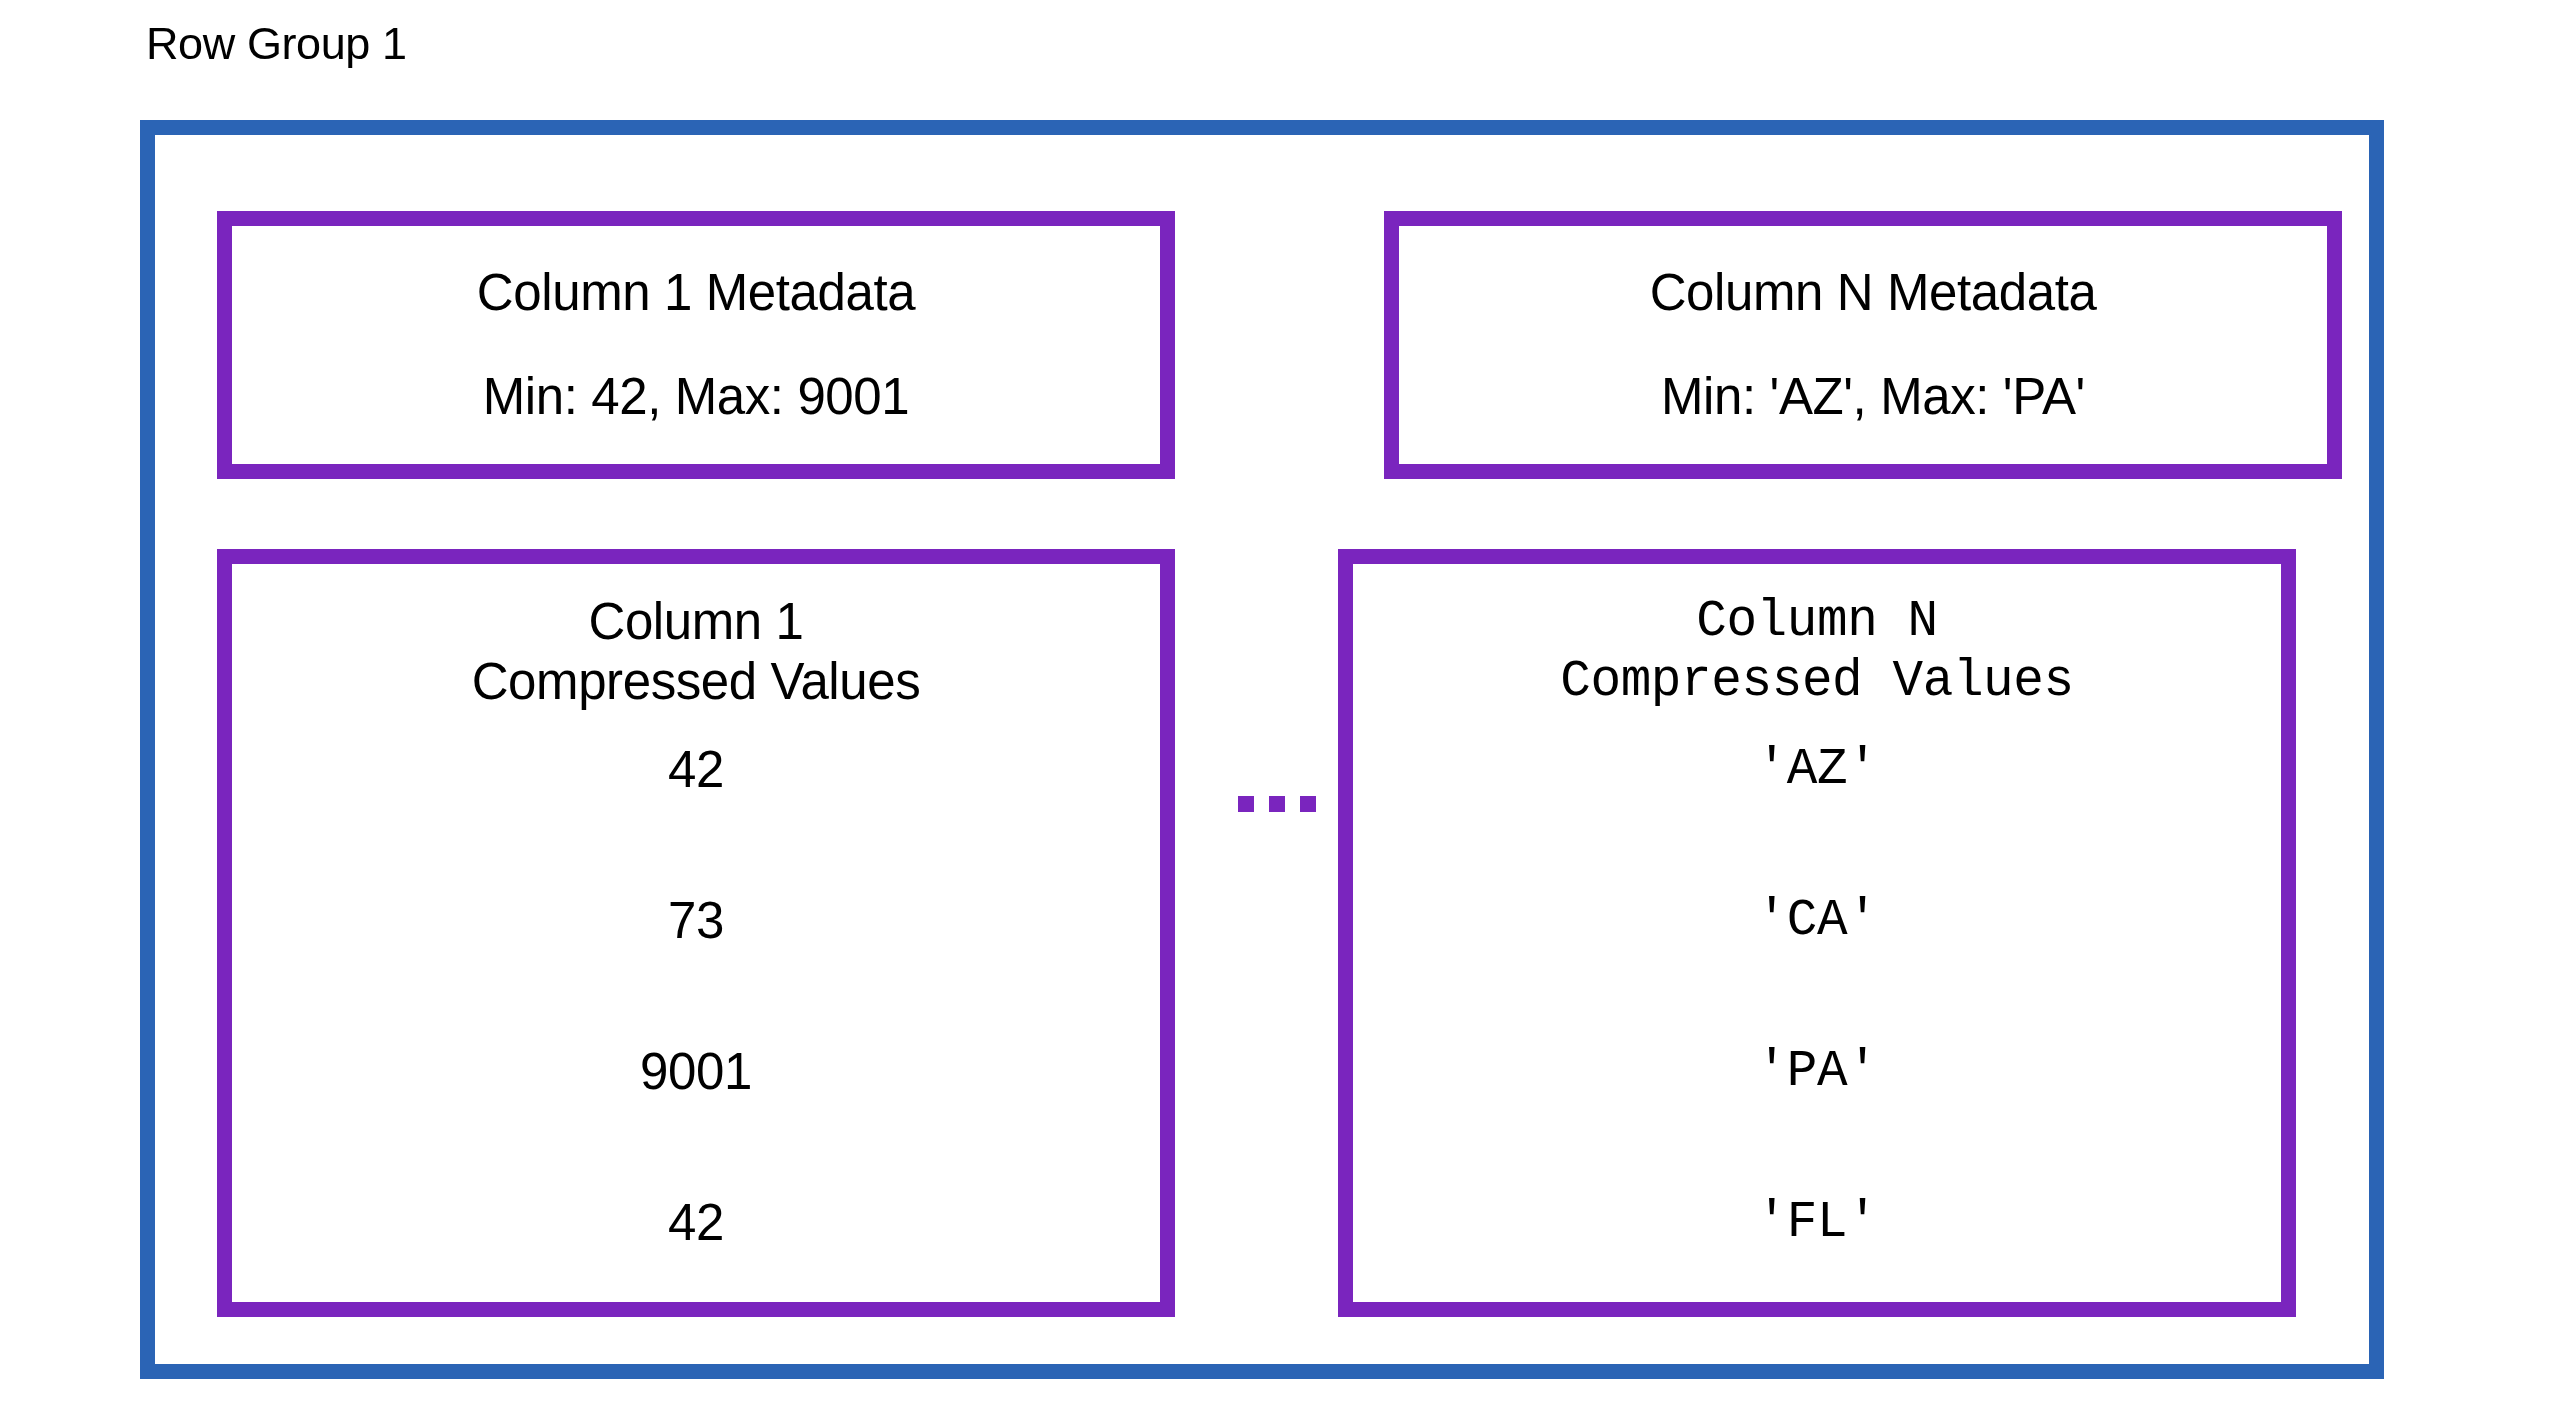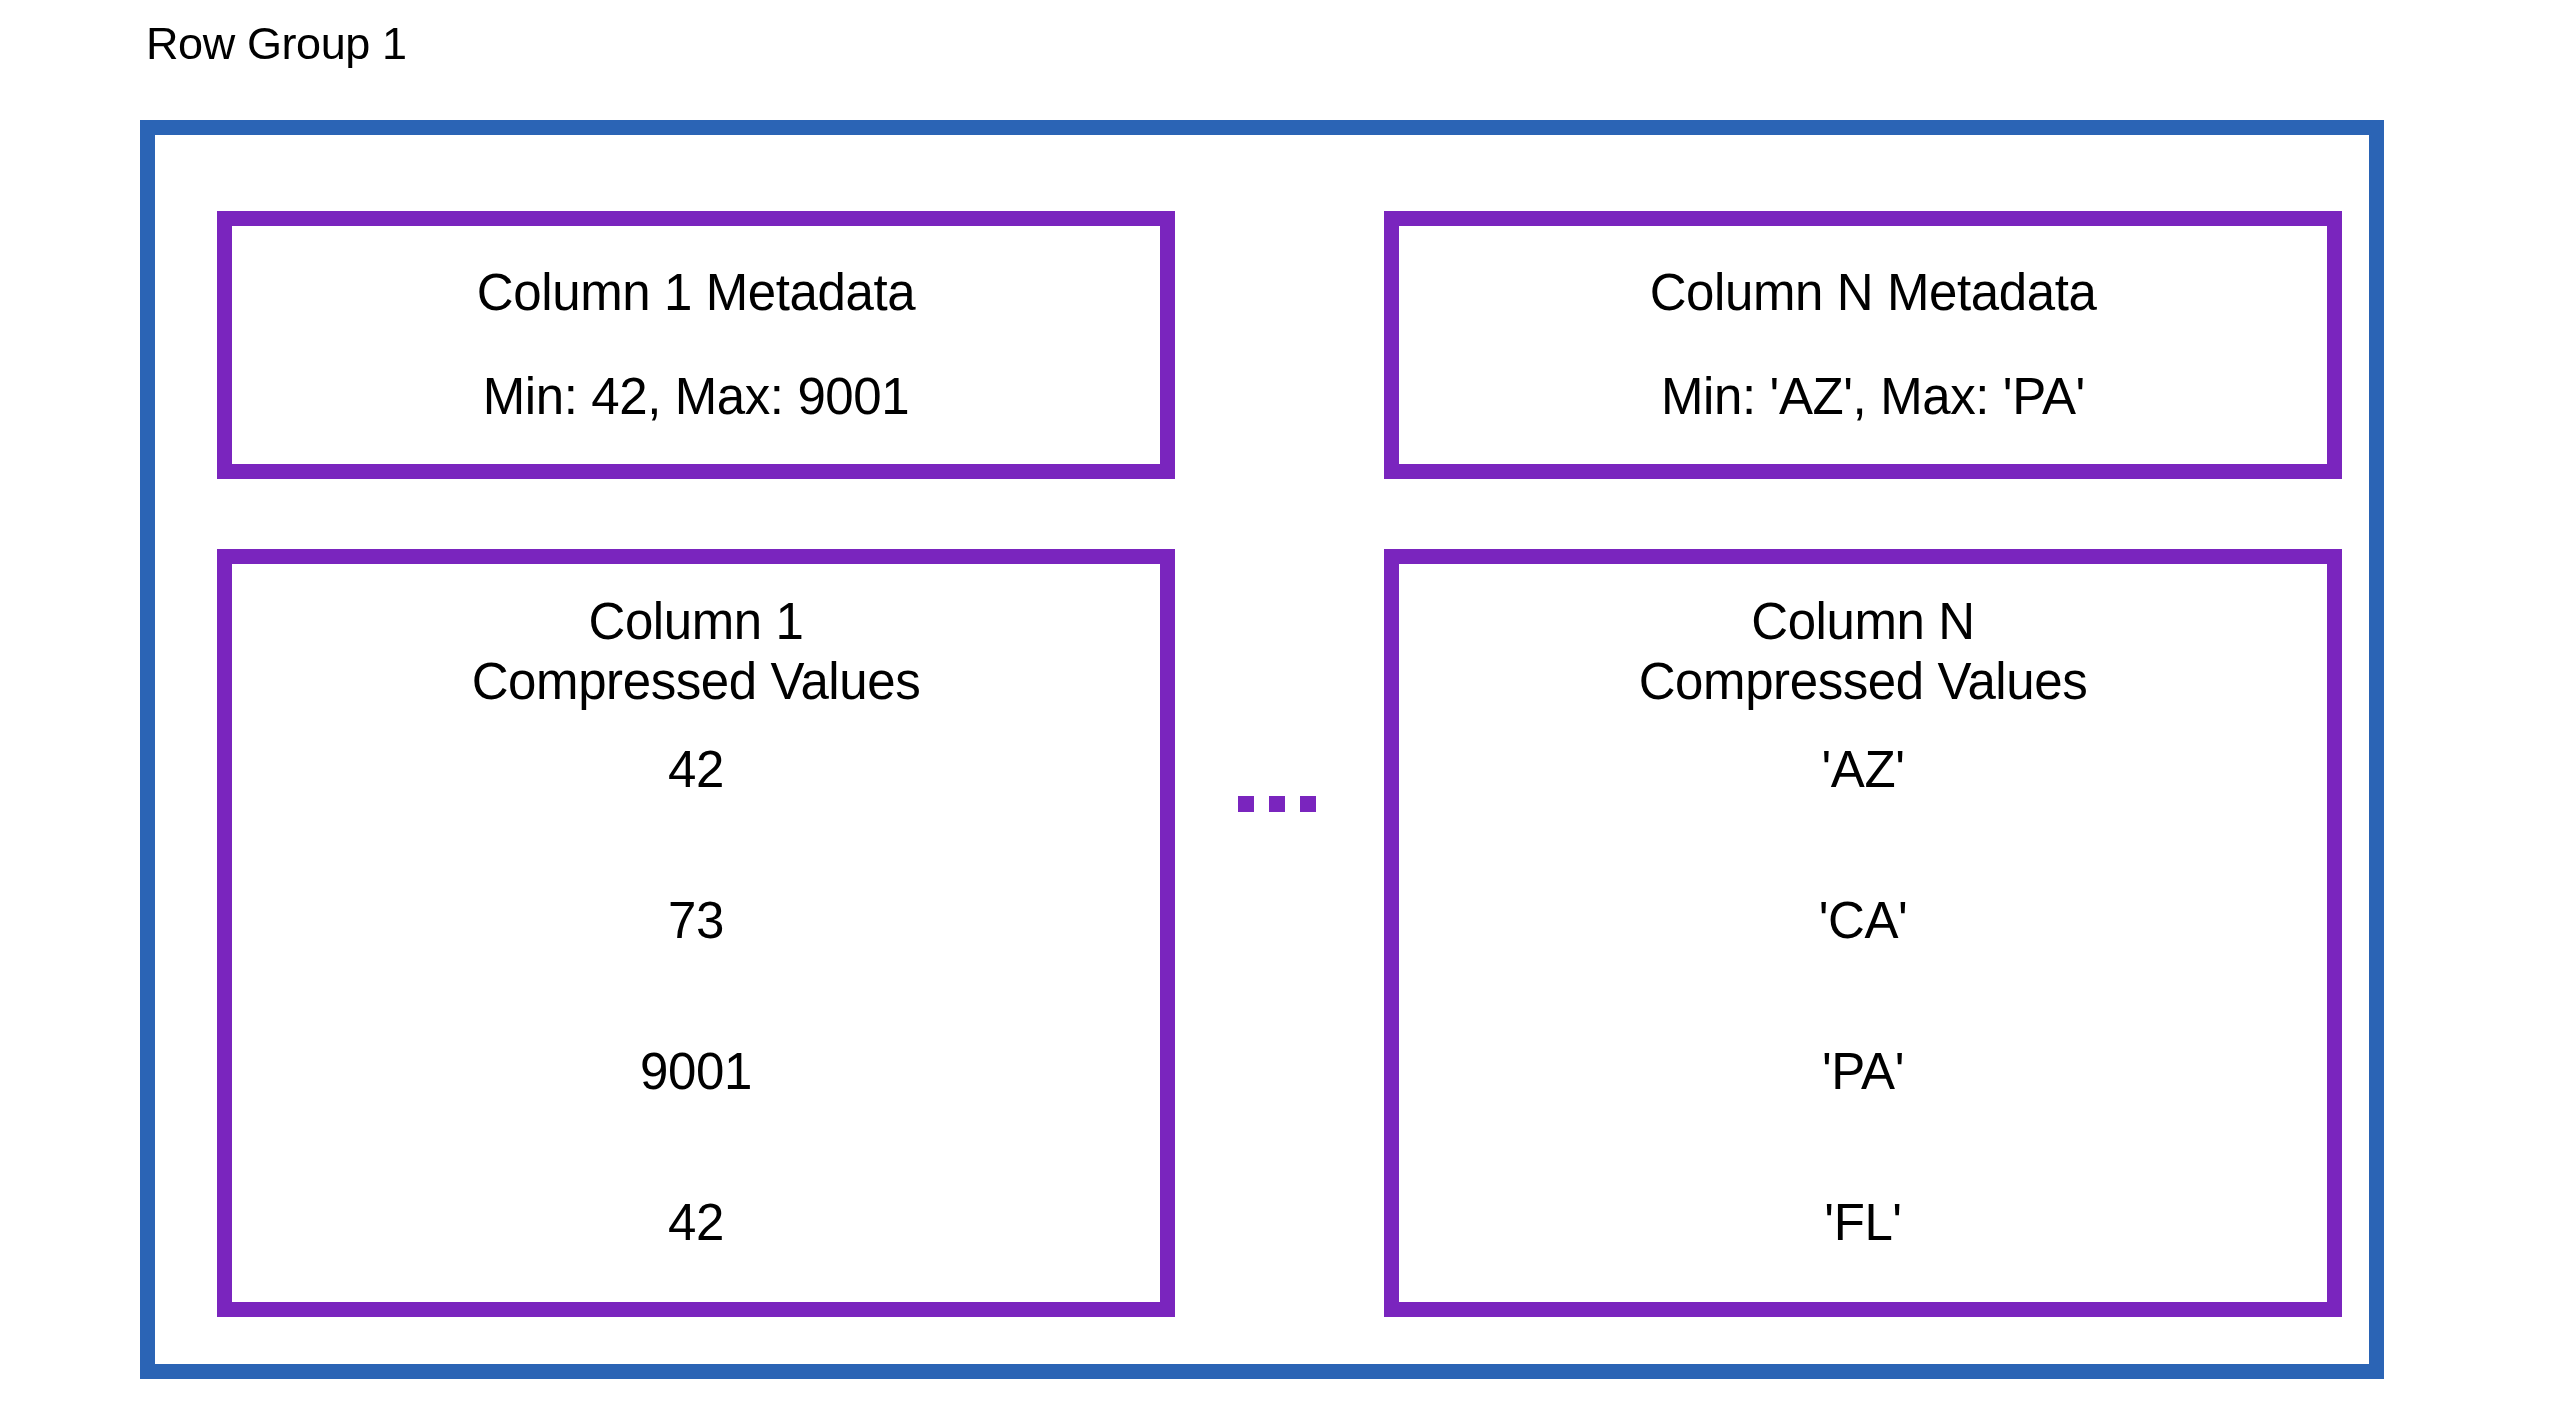--- a/index.html
+++ b/index.html
@@ -69,21 +69,21 @@
   .meta-box.left  { left: 62px; }   
   .meta-box.right { left: 1229px; padding-left: 20px; } 
 
   .data-box {
     top: 414px;         
     width: 958px;
     height: 768px;      
     justify-content: flex-start;
   }
   .data-box.left  { left: 62px; }
-  .data-box.right { left: 1229px; }
+  .data-box.right { left: 1183px; font-family: Liberation Mono, monospace; }
 
   
   .meta-title {
     font-size: 51px;
     line-height: 60px;
     white-space: nowrap;
     letter-spacing: -0.4px;
     margin-bottom: 20px;
   }
   .meta-stats {

